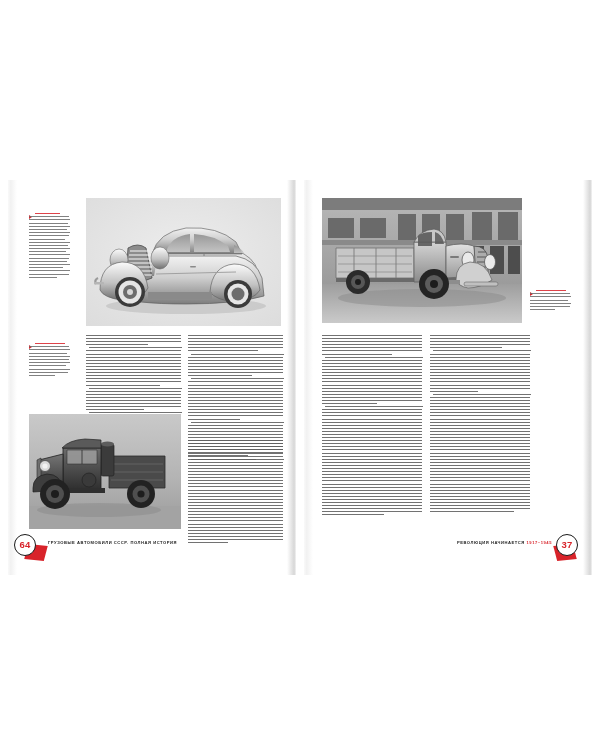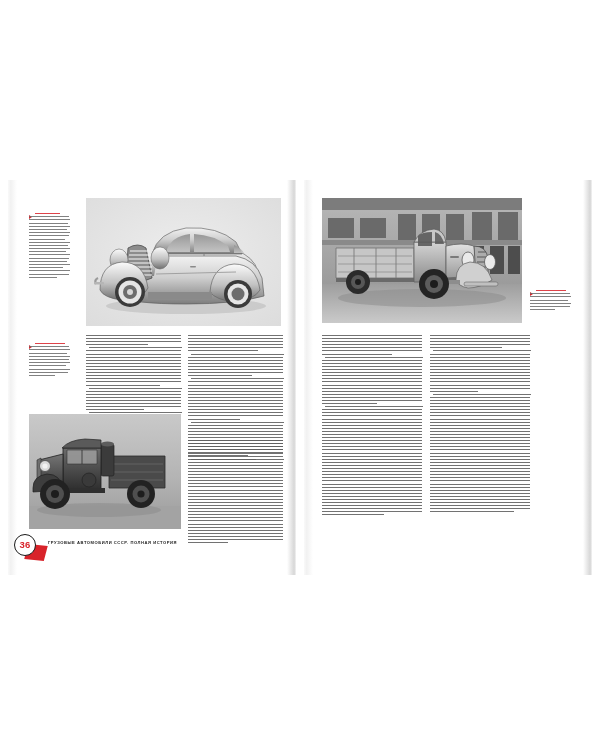--- a/index.html
+++ b/index.html
@@ -675,19 +675,30 @@
     </div>
 
     <div class="page-shade-l"></div>
     <div class="page-shade-r"></div>
   </div>
 
   <div class="footer" id="footer-left">
     <div class="badge-wrap" style="left:4px;">
       <div class="badge-flag" id="badge-flag-left"></div>
       <div class="badge-circle"></div>
-      <div class="badge-num">36</div>
+      <div class="badge-num">64</div>
     </div>
     <div class="footer-text" id="footer-text-left">ГРУЗОВЫЕ АВТОМОБИЛИ СССР. ПОЛНАЯ ИСТОРИЯ</div>
   </div>
 
+  <div class="footer" id="footer-right">
+    <div class="badge-wrap" style="right:4px;">
+      <div class="badge-flag" id="badge-flag-right"></div>
+      <div class="badge-circle"></div>
+      <div class="badge-num">37</div>
+    </div>
+    <div class="footer-text">
+      <span>РЕВОЛЮЦИЯ НАЧИНАЕТСЯ</span>
+      <span class="footer-date">1917–1945</span>
+    </div>
+  </div>
 
 </div>
 
 </body></html>

